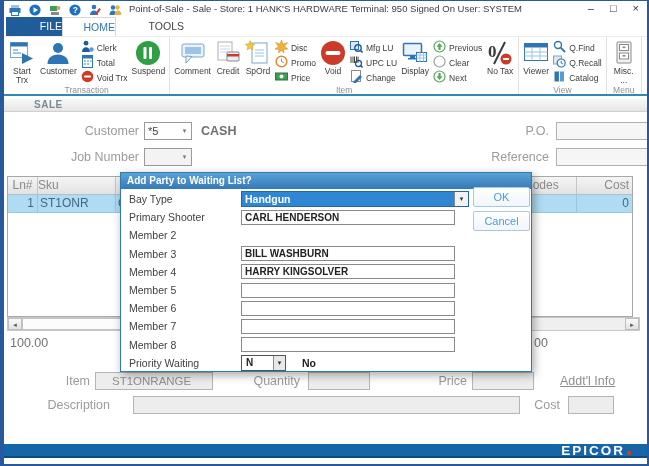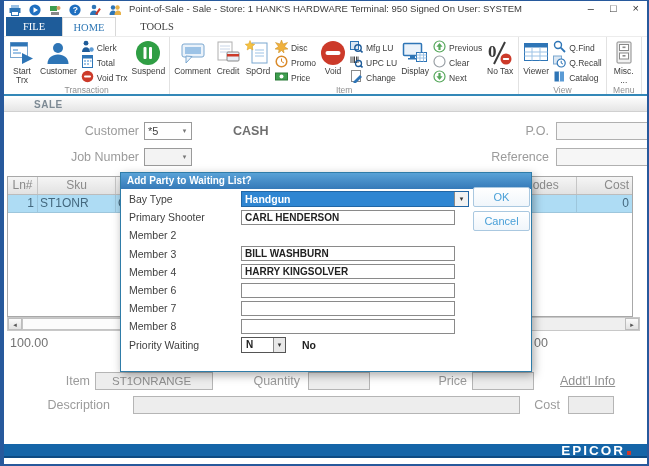--- a/index.html
+++ b/index.html
@@ -16,21 +16,21 @@
   
   #titlebar { position:absolute; left:4px; top:1px; right:2px; height:17px; background:#fff; }
   .qat { position:absolute; left:4px; top:2px; display:flex; gap:7px; align-items:center; }
   .qat-btn { width:13px; height:13px; display:flex; align-items:center; justify-content:center; }
   .win-title { position:absolute; left:0; right:0; top:2px; text-align:center; font-size:9.5px; color:#3c3c3c; }
   .win-controls { position:absolute; right:8px; top:1px; display:flex; gap:16px; font-size:11px; color:#333; }
   .win-controls span { cursor:default; }
 
   
   #tabbar { position:absolute; left:4px; top:18px; right:2px; height:19px; background:#fff; display:flex; align-items:flex-end; border-bottom:1px solid #ececec; }
-  .tab { height:19px; line-height:19px; text-align:center; font-size:10.5px;font-family:Liberation Serif, serif; }
+  .tab { height:19px; line-height:19px; text-align:right; font-size:10.5px; }
   .tab-file  { width:56px; margin-left:2px; background:#1e5c9a; color:#fff; }
   .tab-home  { width:54px; background:#fff; color:#2e77b5; border:1px solid #d8d8d8; border-bottom:none; }
   .tab-tools { width:54px; margin-left:14px; color:#3f3f3f; }
 
   
   #ribbon { position:absolute; left:4px; top:37px; right:2px; height:59px; background:#fff; border-bottom:2px solid #3488b8; display:flex; overflow:hidden; }
   .rb-group { display:flex; flex-direction:column; border-right:1px solid #e2e2e2; padding:1px 2px 0 2px; }
   .rb-row { display:flex; flex:1; align-items:stretch; }
   .rb-glabel { height:11px; line-height:10px; text-align:center; font-size:8.5px; color:#8f8f8f; }
   .rb-large { display:flex; flex-direction:column; align-items:center; padding:1px 2px 0 2px; min-width:28px; }
@@ -44,30 +44,30 @@
   
   #sale-header { position:absolute; left:4px; top:98px; right:2px; height:14px; line-height:14px;
     background:linear-gradient(#fbfbfb,#e5e5e5); border-bottom:1px solid #d0d0d0;
     font-size:10px; font-weight:bold; letter-spacing:.5px; color:#7d8a94; padding-left:30px; }
   #sale-form { position:absolute; left:4px; top:112px; right:2px; height:64px; background:#fff; }
   .flabel { position:absolute; font-size:12.5px; color:#9b9b9b; }
   .combo { position:absolute; height:18px; background:#fff; border:1px solid #9a9a9a; display:flex; }
   .combo-val { flex:1; font-size:11px; color:#444; padding:2px 0 0 3px; }
   .combo-arrow { width:13px; text-align:center; font-size:7px; color:#777; line-height:16px; }
   .tinput { position:absolute; height:18px; background:#f6f6f6; border:1px solid #b0b0b0; }
-  .cash-text { position:absolute; font-size:12.5px; color:#6f6f6f; font-weight:bold;margin-left:32px; }
+  .cash-text { position:absolute; font-size:12.5px; color:#6f6f6f; font-weight:bold; }
 
   
   #grid { position:absolute; left:7px; top:176px; width:626px; height:141px; border:1px solid #a8a8a8; background:#fff; }
   .g-header { display:flex; height:18px; background:linear-gradient(#f5f5f5,#e2e2e2); border-bottom:1px solid #bcbcbc; font-size:12px; color:#8a8a8a; }
   .g-header > div { border-right:1px solid #c6c6c6; line-height:17px; }
   .g-row { display:flex; height:18px; background:#aedcf4; border-bottom:1px solid #9dc6dc; font-size:12px; color:#44687e; }
   .g-row > div { border-right:1px solid #9dc6dc; line-height:17px; }
   .c-ln { width:30px; text-align:center; } .c-ln-v { width:30px; text-align:right; padding-right:3px; }
-  .c-sku { width:78px; text-align:center; } .c-sku-v { width:78px; padding-left:2px; }
+  .c-sku { width:78px; } .c-sku-v { width:78px; padding-left:2px; }
   .c-desc { flex:1; } .c-desc-v { flex:1; padding-left:2px; }
   .c-codes { width:56px; padding-left:3px; } .c-codes-v { width:56px; padding-left:3px; }
   .c-cost { width:55px; text-align:right; padding-right:3px; border-right:none !important; }
   .c-cost-v { width:55px; text-align:right; padding-right:3px; border-right:none !important; }
 
   
   #hscroll { position:absolute; left:7px; top:317px; width:633px; height:14px; background:#efefef; border:1px solid #c8c8c8; }
   .sb-arrow { position:absolute; top:0; width:14px; height:12px; background:linear-gradient(#fafafa,#e2e2e2); border:1px solid #bdbdbd; text-align:center; font-size:7px; line-height:11px; color:#555; }
   .sb-left { left:0; } .sb-right { right:0; }
   .sb-thumb { position:absolute; left:14px; top:0; width:300px; height:12px; background:#fcfcfc; border:1px solid #c4c4c4; }
@@ -542,20 +542,24 @@
       </div>
       <div class="dlg-row">
         <span class="dlg-label">Member 3</span>
         <input class="dlg-input" readonly="" value="BILL WASHBURN" style="">
       </div>
       <div class="dlg-row">
         <span class="dlg-label">Member 4</span>
         <input class="dlg-input" readonly="" value="HARRY KINGSOLVER" style="">
       </div>
       <div class="dlg-row">
+        <span class="dlg-label">Member 5</span>
+        <input class="dlg-input" readonly="" value="" style="">
+      </div>
+      <div class="dlg-row">
         <span class="dlg-label">Member 6</span>
         <input class="dlg-input" readonly="" value="" style="">
       </div>
       <div class="dlg-row">
         <span class="dlg-label">Member 7</span>
         <input class="dlg-input" readonly="" value="" style="">
       </div>
       <div class="dlg-row">
         <span class="dlg-label">Member 8</span>
         <input class="dlg-input" readonly="" value="" style="">

